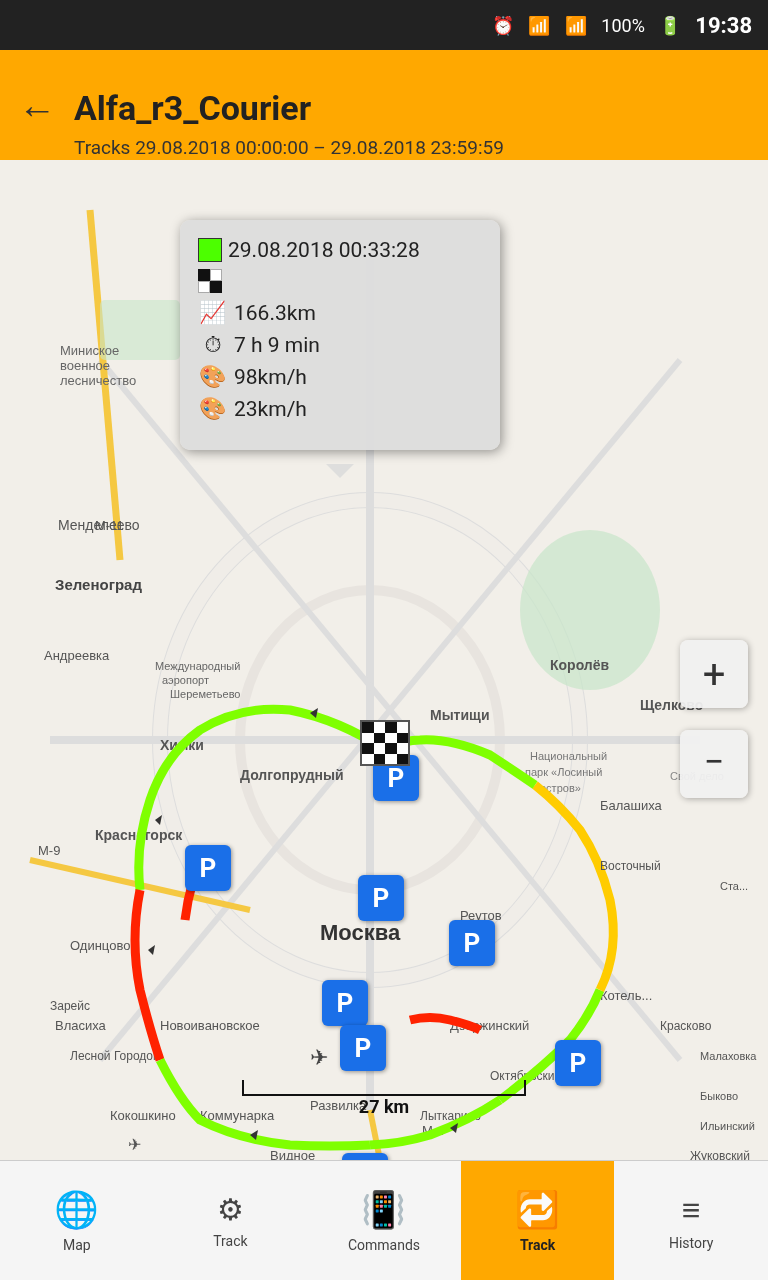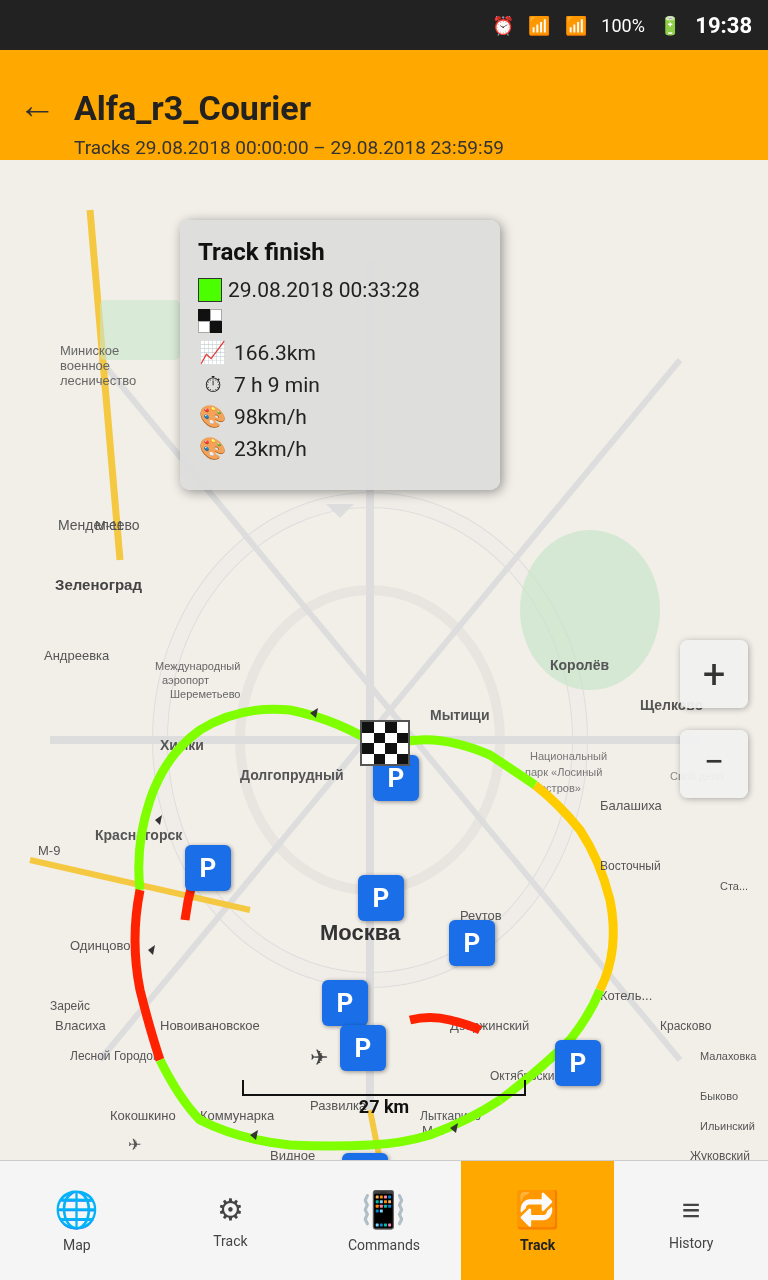--- a/index.html
+++ b/index.html
@@ -294,21 +294,20 @@
       <polygon points="450,968 458,963 456,973" fill="#333"></polygon>
       <polygon points="395,590 403,585 401,595" fill="#333"></polygon>
 
       <text x="600" y="710" font-size="12" fill="#555" font-family="Arial">Восточный</text>
 
       <text x="720" y="730" font-size="11" fill="#555" font-family="Arial">Ста...</text>
     </svg>
   </div>
 
   <div id="track-popup">
-    <div id="popup-title">Track finish</div>
     <div class="popup-row">
       <span class="green-square"></span>
       <span>29.08.2018 00:33:28</span>
     </div>
     <div class="popup-row">
       <div class="checker-square">
         <span></span>
           <span></span>
           <span></span>
           <span></span>

